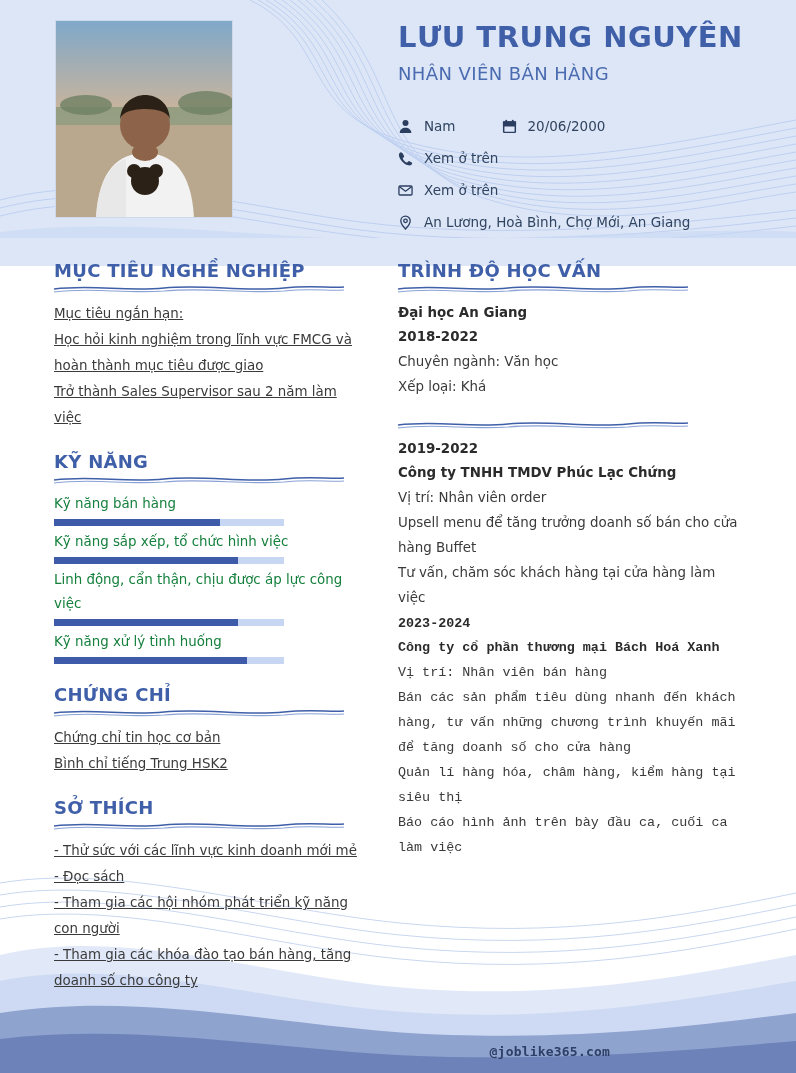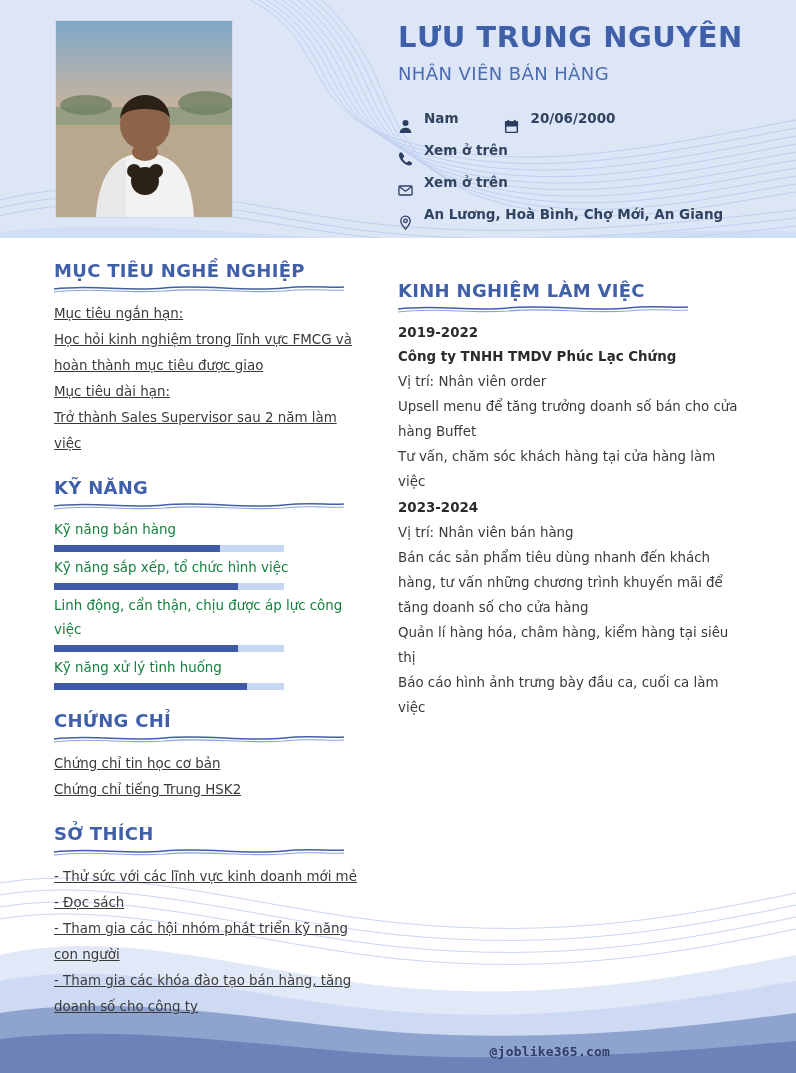--- a/index.html
+++ b/index.html
@@ -13,21 +13,21 @@
     color: #333;
   }
   .page {
     position: relative;
     width: 796px; height: 1073px;
     overflow: hidden;
     background: #ffffff;
   }
   
   .header {
-    position: absolute; left:0; top:0; width:796px; height:238px;
+    position: absolute; left:0; top:0; width:796px; height:266px;
     background: #dce6f7;
     overflow: hidden;
   }
   .header-wave { position:absolute; left:0; top:0; width:796px; height:238px; }
   .photo {
     position:absolute; left:55px; top:20px; width:178px; height:198px;
     overflow:hidden;
     border: 1px solid #cfd9ec;
     background:#9fb6c8;
   }
@@ -35,21 +35,21 @@
   .hdr-text { position:absolute; left:398px; top:18px; width:380px; }
   .name {
     font-size: 29px; font-weight: bold; color:#3f5fa8; letter-spacing:0.5px;
     line-height: 38px; white-space: nowrap;
   }
   .role {
     font-size: 18px; color:#4a6bb0; letter-spacing:0.4px; margin-top:6px;
     line-height: 24px;
   }
   .contacts { position:absolute; left:398px; top:110px; width:390px; font-size:13.5px; color:#30435f; }
-  .crow { display:flex; height:32px;font-weight:bold; }
+  .crow { display:flex; align-items:center; height:32px; }
   .cicon { width:26px; flex:0 0 26px; display:flex; align-items:center; justify-content:flex-start; color:#2c3e60; }
   .cval { color:#30435f; }
   .crow .gap { width:46px; flex:0 0 46px; }
   
   .body { position:absolute; left:0; top:238px; width:632px; height:835px; }
   .col-left { position:absolute; left:54px; top:22px; width:310px; }
   .col-right { position:absolute; left:398px; top:22px; width:345px; }
 
   .sec-title {
     font-size:18px; font-weight:bold; color:#3f5fa8; letter-spacing:0.3px;
@@ -63,21 +63,21 @@
 
   .skill-label { font-size:13.4px; line-height:24px; color:#15803d; margin-top:4px; }
   .bar-bg { width:230px; height:7px; background:#c7d6f2; margin-top:3px; margin-bottom:2px; }
   .bar-fill { height:7px; background:#3e5ba9; }
 
   .r-block { margin-bottom:2px; }
   .r-bold { font-weight:bold; font-size:13.4px; line-height:24px; color:#2b2b2b; }
   .r-norm { font-size:13.4px; line-height:25px; color:#3a3a3a; }
 
   .mt18 { margin-top:20px; }
-  .mt14 { margin-top:0; }
+  .mt14 { margin-top:0;font-family:Liberation Mono, monospace; }
 
   .footer-waves { position:absolute; left:0; bottom:0; width:796px; height:210px; }
   .credit {
     position:absolute; right:22px; bottom:14px;
     font-family:"DejaVu Sans Mono","Liberation Mono",monospace;
     font-size:13px; color:#2d3f66; font-weight:bold; letter-spacing:0.2px;
   }
 </style>
 </head>
 <body>
@@ -205,21 +205,20 @@
 
       <div>
         <div class="sec-title">MỤC TIÊU NGHỀ NGHIỆP</div>
         <svg class="underline" viewBox="0 0 290 10" preserveAspectRatio="none">
           <path d="M0,6 C40,1 70,9 110,5 C150,1 190,9 230,5 C255,2 275,5 290,4" fill="none" stroke="#3f5fa8" stroke-width="1.6"></path>
           <path d="M0,9 C40,4 70,11 110,8 C150,4 190,11 230,8 C255,5 275,8 290,7" fill="none" stroke="#8aa2d6" stroke-width="1.1"></path>
         </svg>
         <div class="ltext">
           <p>Mục tiêu ngắn hạn:</p>
           <p>Học hỏi kinh nghiệm trong lĩnh vực FMCG và hoàn thành mục tiêu được giao</p>
-          <p>Mục tiêu dài hạn:</p>
           <p>Trở thành Sales Supervisor sau 2 năm làm việc</p>
         </div>
       </div>
 
       <div class="mt18">
         <div class="sec-title">KỸ NĂNG</div>
         <svg class="underline" viewBox="0 0 290 10" preserveAspectRatio="none">
           <path d="M0,6 C40,1 70,9 110,5 C150,1 190,9 230,5 C255,2 275,5 290,4" fill="none" stroke="#3f5fa8" stroke-width="1.6"></path>
           <path d="M0,9 C40,4 70,11 110,8 C150,4 190,11 230,8 C255,5 275,8 290,7" fill="none" stroke="#8aa2d6" stroke-width="1.1"></path>
         </svg>
@@ -251,62 +250,73 @@
       </div>
 
       <div class="mt18">
         <div class="sec-title">CHỨNG CHỈ</div>
         <svg class="underline" viewBox="0 0 290 10" preserveAspectRatio="none">
           <path d="M0,6 C40,1 70,9 110,5 C150,1 190,9 230,5 C255,2 275,5 290,4" fill="none" stroke="#3f5fa8" stroke-width="1.6"></path>
           <path d="M0,9 C40,4 70,11 110,8 C150,4 190,11 230,8 C255,5 275,8 290,7" fill="none" stroke="#8aa2d6" stroke-width="1.1"></path>
         </svg>
         <div class="ltext">
           <p>Chứng chỉ tin học cơ bản</p>
-          <p>Chứng chỉ tiếng Trung HSK2</p>
+          <p>Bình chỉ tiếng Trung HSK2</p>
         </div>
       </div>
 
       <div class="mt18">
         <div class="sec-title">SỞ THÍCH</div>
         <svg class="underline" viewBox="0 0 290 10" preserveAspectRatio="none">
           <path d="M0,6 C40,1 70,9 110,5 C150,1 190,9 230,5 C255,2 275,5 290,4" fill="none" stroke="#3f5fa8" stroke-width="1.6"></path>
           <path d="M0,9 C40,4 70,11 110,8 C150,4 190,11 230,8 C255,5 275,8 290,7" fill="none" stroke="#8aa2d6" stroke-width="1.1"></path>
         </svg>
         <div class="ltext">
           <p>- Thử sức với các lĩnh vực kinh doanh mới mẻ</p>
           <p>- Đọc sách</p>
           <p>- Tham gia các hội nhóm phát triển kỹ năng con người</p>
           <p>- Tham gia các khóa đào tạo bán hàng, tăng doanh số cho công ty</p>
         </div>
       </div>
     </div>
 
     <div class="col-right">
 
+      <div>
+        <div class="sec-title">TRÌNH ĐỘ HỌC VẤN</div>
+        <svg class="underline right" viewBox="0 0 290 10" preserveAspectRatio="none">
+          <path d="M0,6 C40,1 70,9 110,5 C150,1 190,9 230,5 C255,2 275,5 290,4" fill="none" stroke="#3f5fa8" stroke-width="1.6"></path>
+          <path d="M0,9 C40,4 70,11 110,8 C150,4 190,11 230,8 C255,5 275,8 290,7" fill="none" stroke="#8aa2d6" stroke-width="1.1"></path>
+        </svg>
+        <div class="r-bold">Đại học An Giang</div>
+        <div class="r-bold">2018-2022</div>
+        <div class="r-norm">Chuyên ngành: Văn học</div>
+        <div class="r-norm">Xếp loại: Khá</div>
+      </div>
 
       <div class="mt18">
-        <div class="sec-title">KINH NGHIỆM LÀM VIỆC</div>
         <svg class="underline right" viewBox="0 0 290 10" preserveAspectRatio="none">
           <path d="M0,6 C40,1 70,9 110,5 C150,1 190,9 230,5 C255,2 275,5 290,4" fill="none" stroke="#3f5fa8" stroke-width="1.6"></path>
           <path d="M0,9 C40,4 70,11 110,8 C150,4 190,11 230,8 C255,5 275,8 290,7" fill="none" stroke="#8aa2d6" stroke-width="1.1"></path>
         </svg>
 
         <div class="r-block">
           <div class="r-bold">2019-2022</div>
           <div class="r-bold">Công ty TNHH TMDV Phúc Lạc Chứng</div>
           <div class="r-norm">Vị trí: Nhân viên order</div>
           <div class="r-norm">Upsell menu để tăng trưởng doanh số bán cho cửa hàng Buffet</div>
           <div class="r-norm">Tư vấn, chăm sóc khách hàng tại cửa hàng làm việc</div>
         </div>
 
         <div class="r-block mt14">
           <div class="r-bold">2023-2024</div>
+          <div class="r-bold">Công ty cổ phần thương mại Bách Hoá Xanh</div>
           <div class="r-norm">Vị trí: Nhân viên bán hàng</div>
           <div class="r-norm">Bán các sản phẩm tiêu dùng nhanh đến khách hàng, tư vấn những chương trình khuyến mãi để tăng doanh số cho cửa hàng</div>
           <div class="r-norm">Quản lí hàng hóa, châm hàng, kiểm hàng tại siêu thị</div>
-          <div class="r-norm">Báo cáo hình ảnh trưng bày đầu ca, cuối ca làm việc</div>
+          <div class="r-norm">Báo cáo hình ảnh trên bày đầu ca, cuối ca làm việc</div>
         </div>
       </div>
     </div>
 
     <div class="credit">@joblike365.com</div>
   </div>
 </div>
 
 </body></html>

